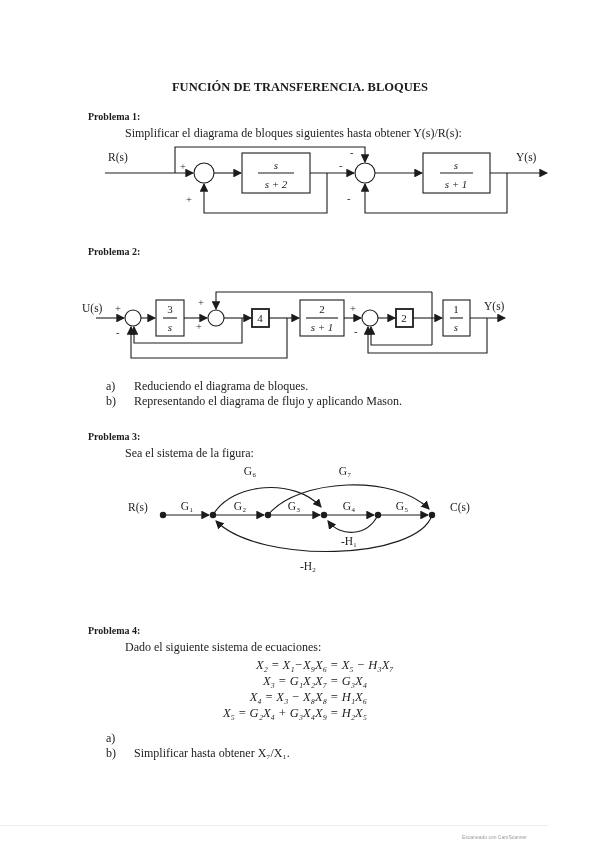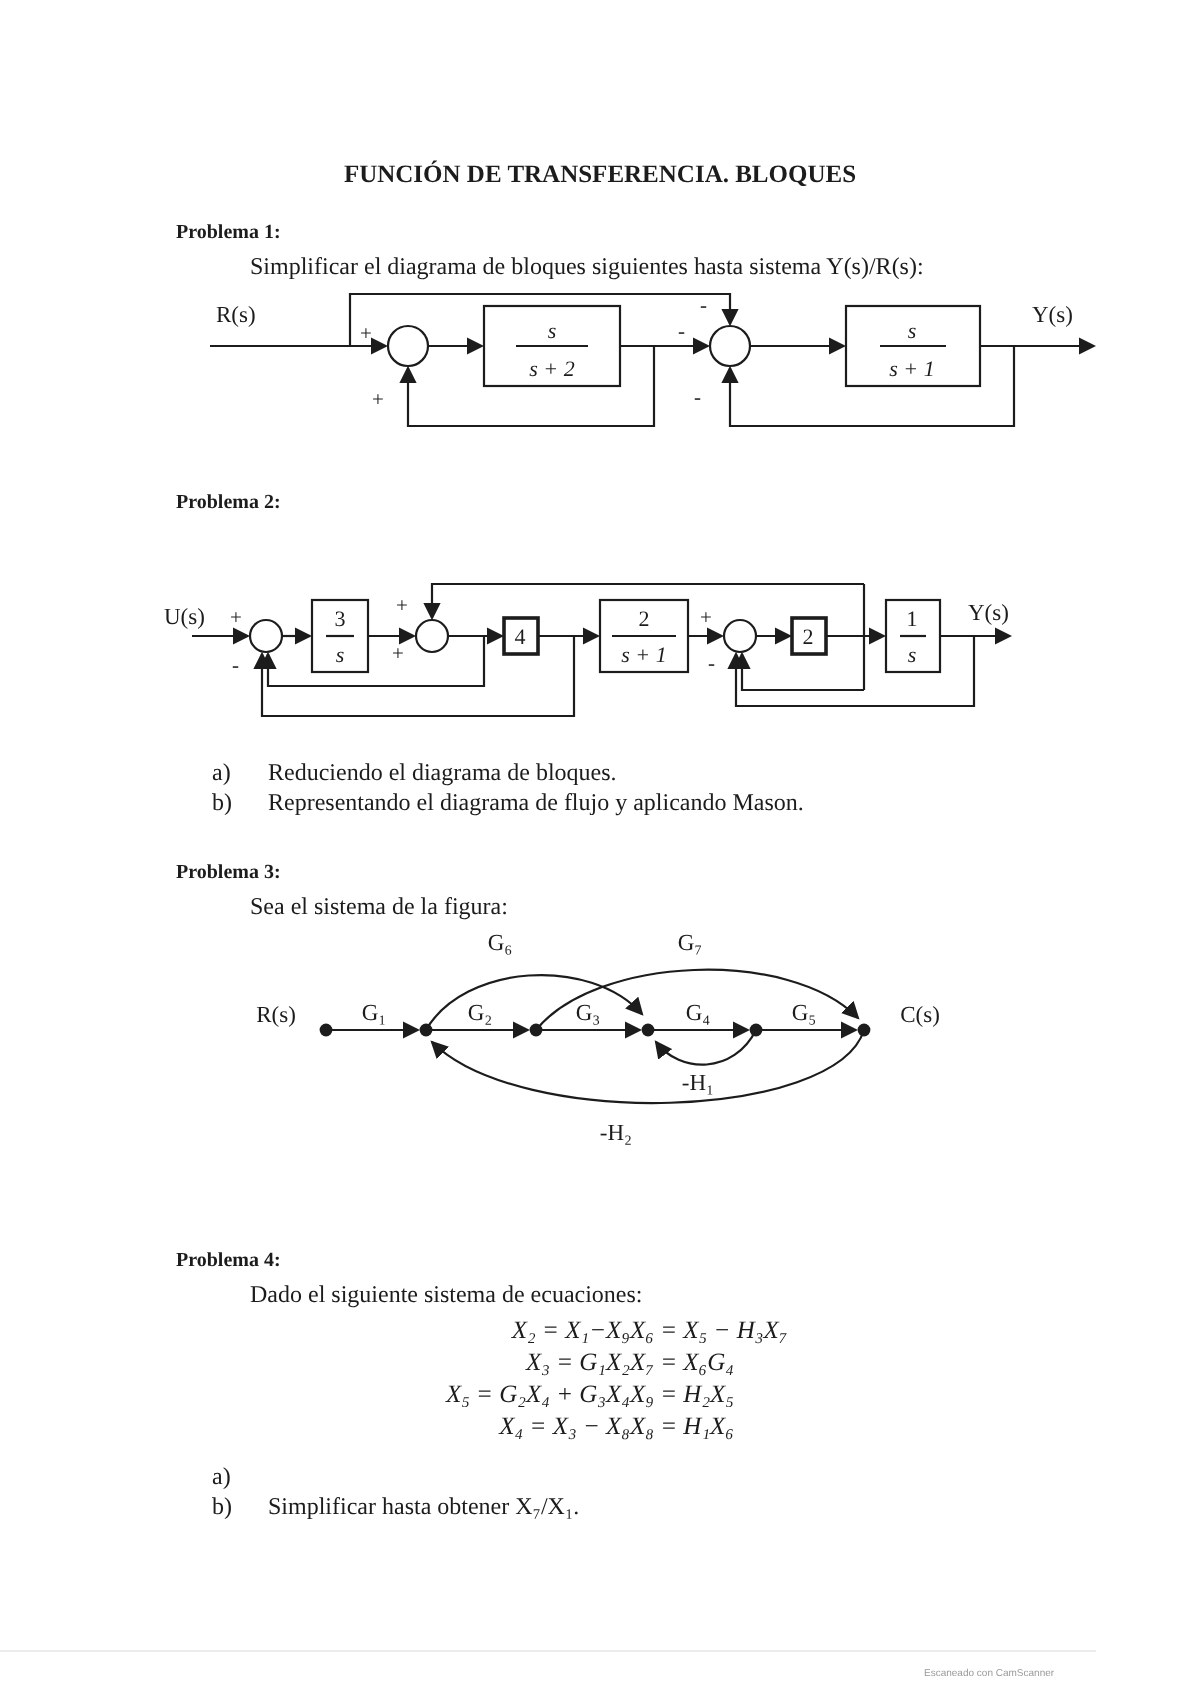--- a/index.html
+++ b/index.html
@@ -32,21 +32,21 @@
   .shape-bold{stroke:#1c1c1c;stroke-width:1.8;fill:#fff;}
 </style>
 </head>
 <body>
 
 <div class="page">
 
   <div class="doc-title">FUNCIÓN DE TRANSFERENCIA. BLOQUES</div>
 
   <div class="prob-heading" style="top:111px">Problema 1:</div>
-  <div class="prob-desc" style="top:126px">Simplificar el diagrama de bloques siguientes hasta sistema Y(s)/R(s):</div>
+  <div class="prob-desc" style="top:126px">Simplificar el diagrama de bloques siguientes hasta obtener Y(s)/R(s):</div>
 
   <svg class="diagram" style="top:141px" width="600" height="108" viewBox="0 0 600 108">
     <defs>
       <marker id="arr1" markerWidth="8" markerHeight="8" refX="7" refY="4" orient="auto">
         <path d="M0,0 L8,4 L0,8 z" fill="#1c1c1c"></path>
       </marker>
     </defs>
     <g>
       <line class="wire" x1="105" y1="32" x2="193" y2="32" marker-end="url(#arr1)"></line>
       <polyline class="wire" points="175,32 175,6 365,6 365,21" marker-end="url(#arr1)"></polyline>
@@ -184,27 +184,27 @@
 
 
   <div class="prob-heading" style="top:625px">Problema 4:</div>
   <div class="prob-desc" style="top:640px">Dado el siguiente sistema de ecuaciones:</div>
 
   <div class="equations">
     <div class="eq-row">
       <span class="eq-left">X₂ = X₁−X₉</span><span class="eq-right">X₆ = X₅ − H₃X₇</span>
     </div>
     <div class="eq-row">
-      <span class="eq-left">X₃ = G₁X₂</span><span class="eq-right">X₇ = X₆G₄</span>
+      <span class="eq-left">X₃ = G₁X₂</span><span class="eq-right">X₇ = G₃X₄</span>
+    </div>
+    <div class="eq-row">
+      <span class="eq-left">X₄ = X₃ − X₈</span><span class="eq-right">X₈ = H₁X₆</span>
     </div>
     <div class="eq-row">
       <span class="eq-left">X₅ = G₂X₄ + G₃X₄</span><span class="eq-right">X₉ = H₂X₅</span>
-    </div>
-    <div class="eq-row">
-      <span class="eq-left">X₄ = X₃ − X₈</span><span class="eq-right">X₈ = H₁X₆</span>
     </div>
   </div>
 
   <div class="list" style="top:731px">
     <div class="list-row">
       <span class="list-label">a)</span>
     </div>
     <div class="list-row">
       <span class="list-label">b)</span>
       <span>Simplificar hasta obtener X₇/X₁.</span>

